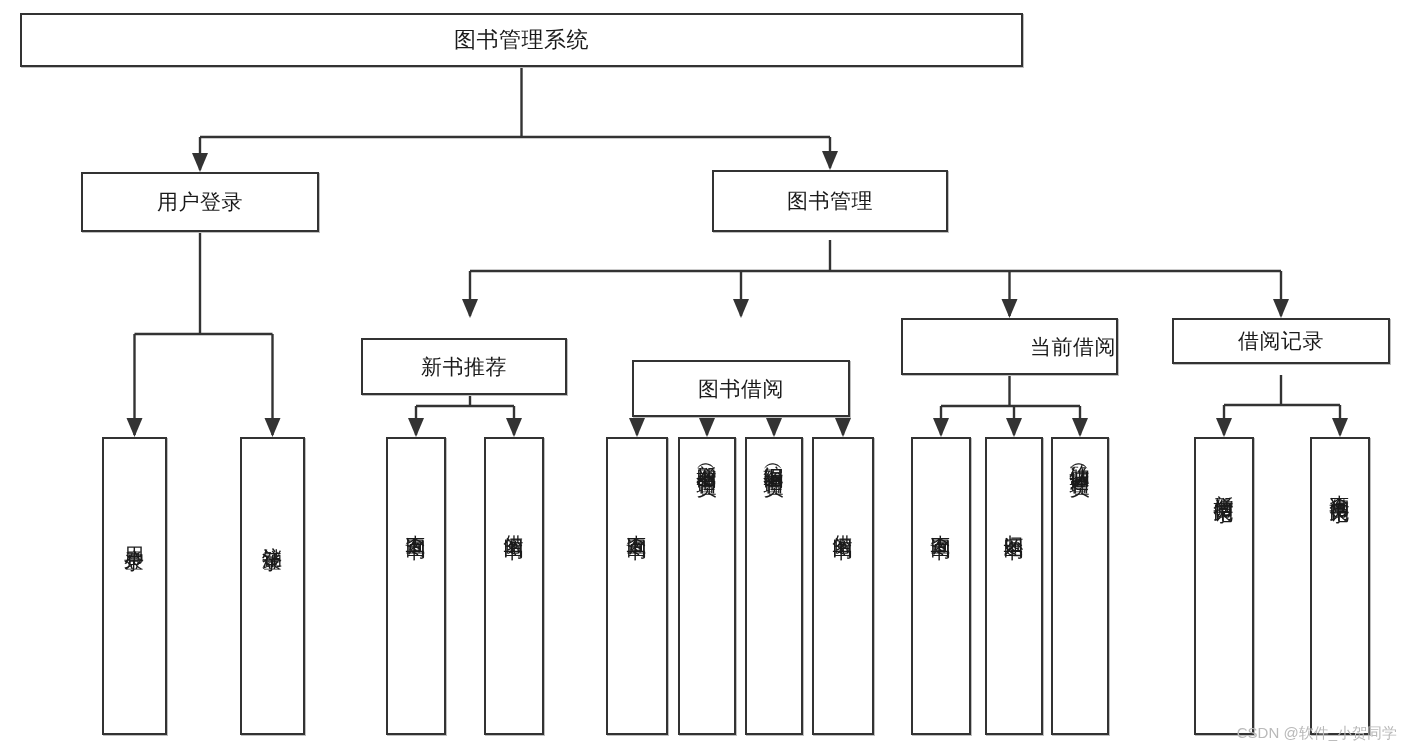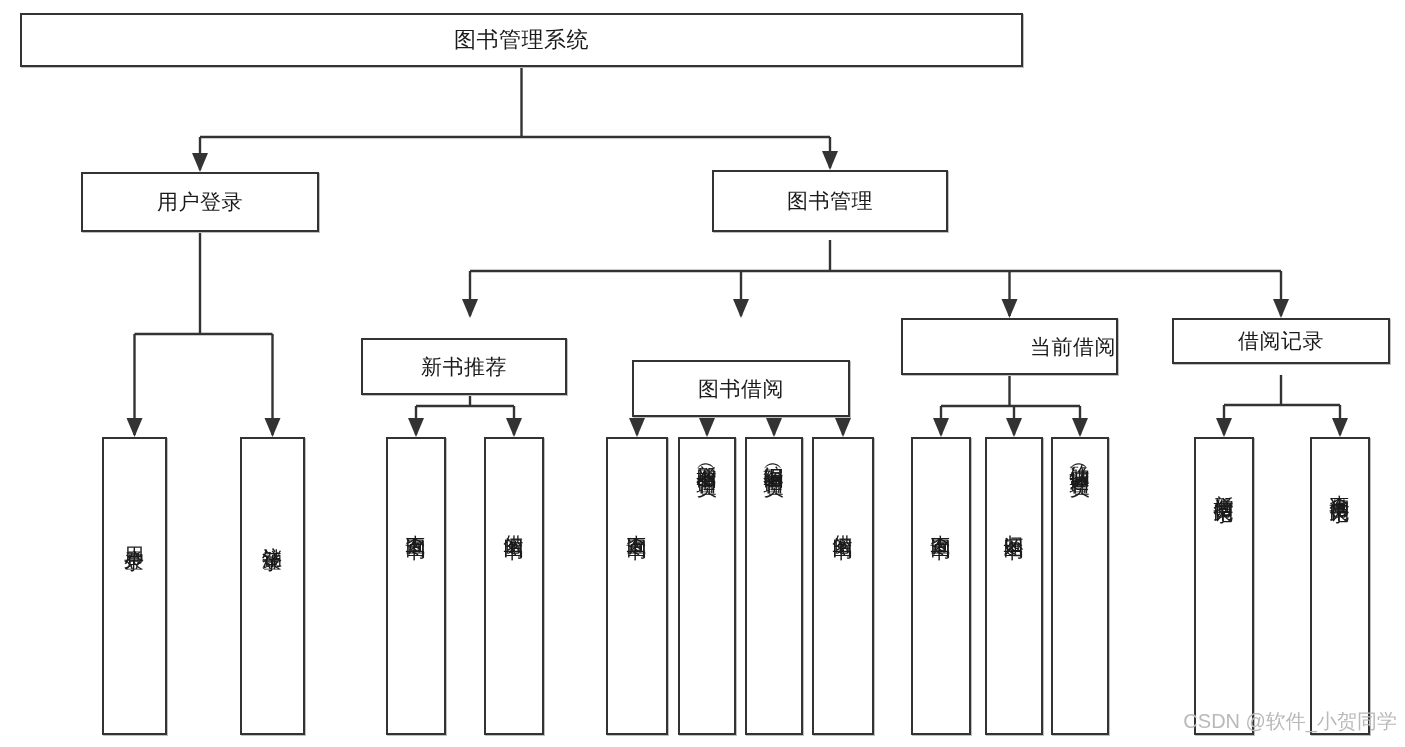--- a/index.html
+++ b/index.html
@@ -73,22 +73,22 @@
     stroke-width: 2.4;
     fill: none;
   }
   #edge-layer polygon.arrowhead {
     fill: #333333;
     stroke: none;
   }
   .watermark {
     position: absolute;
     right: 8px;
-    bottom: 12px;
-    font-size: 20px;
+    bottom: 4px;
+    font-size: 15px;
     color: #b9b9b9;
     font-family: "Liberation Sans", "DejaVu Sans", sans-serif;
     white-space: nowrap;
     user-select: none;
   }
 </style>
 </head>
 <body>
 
 <div id="diagram-root">

